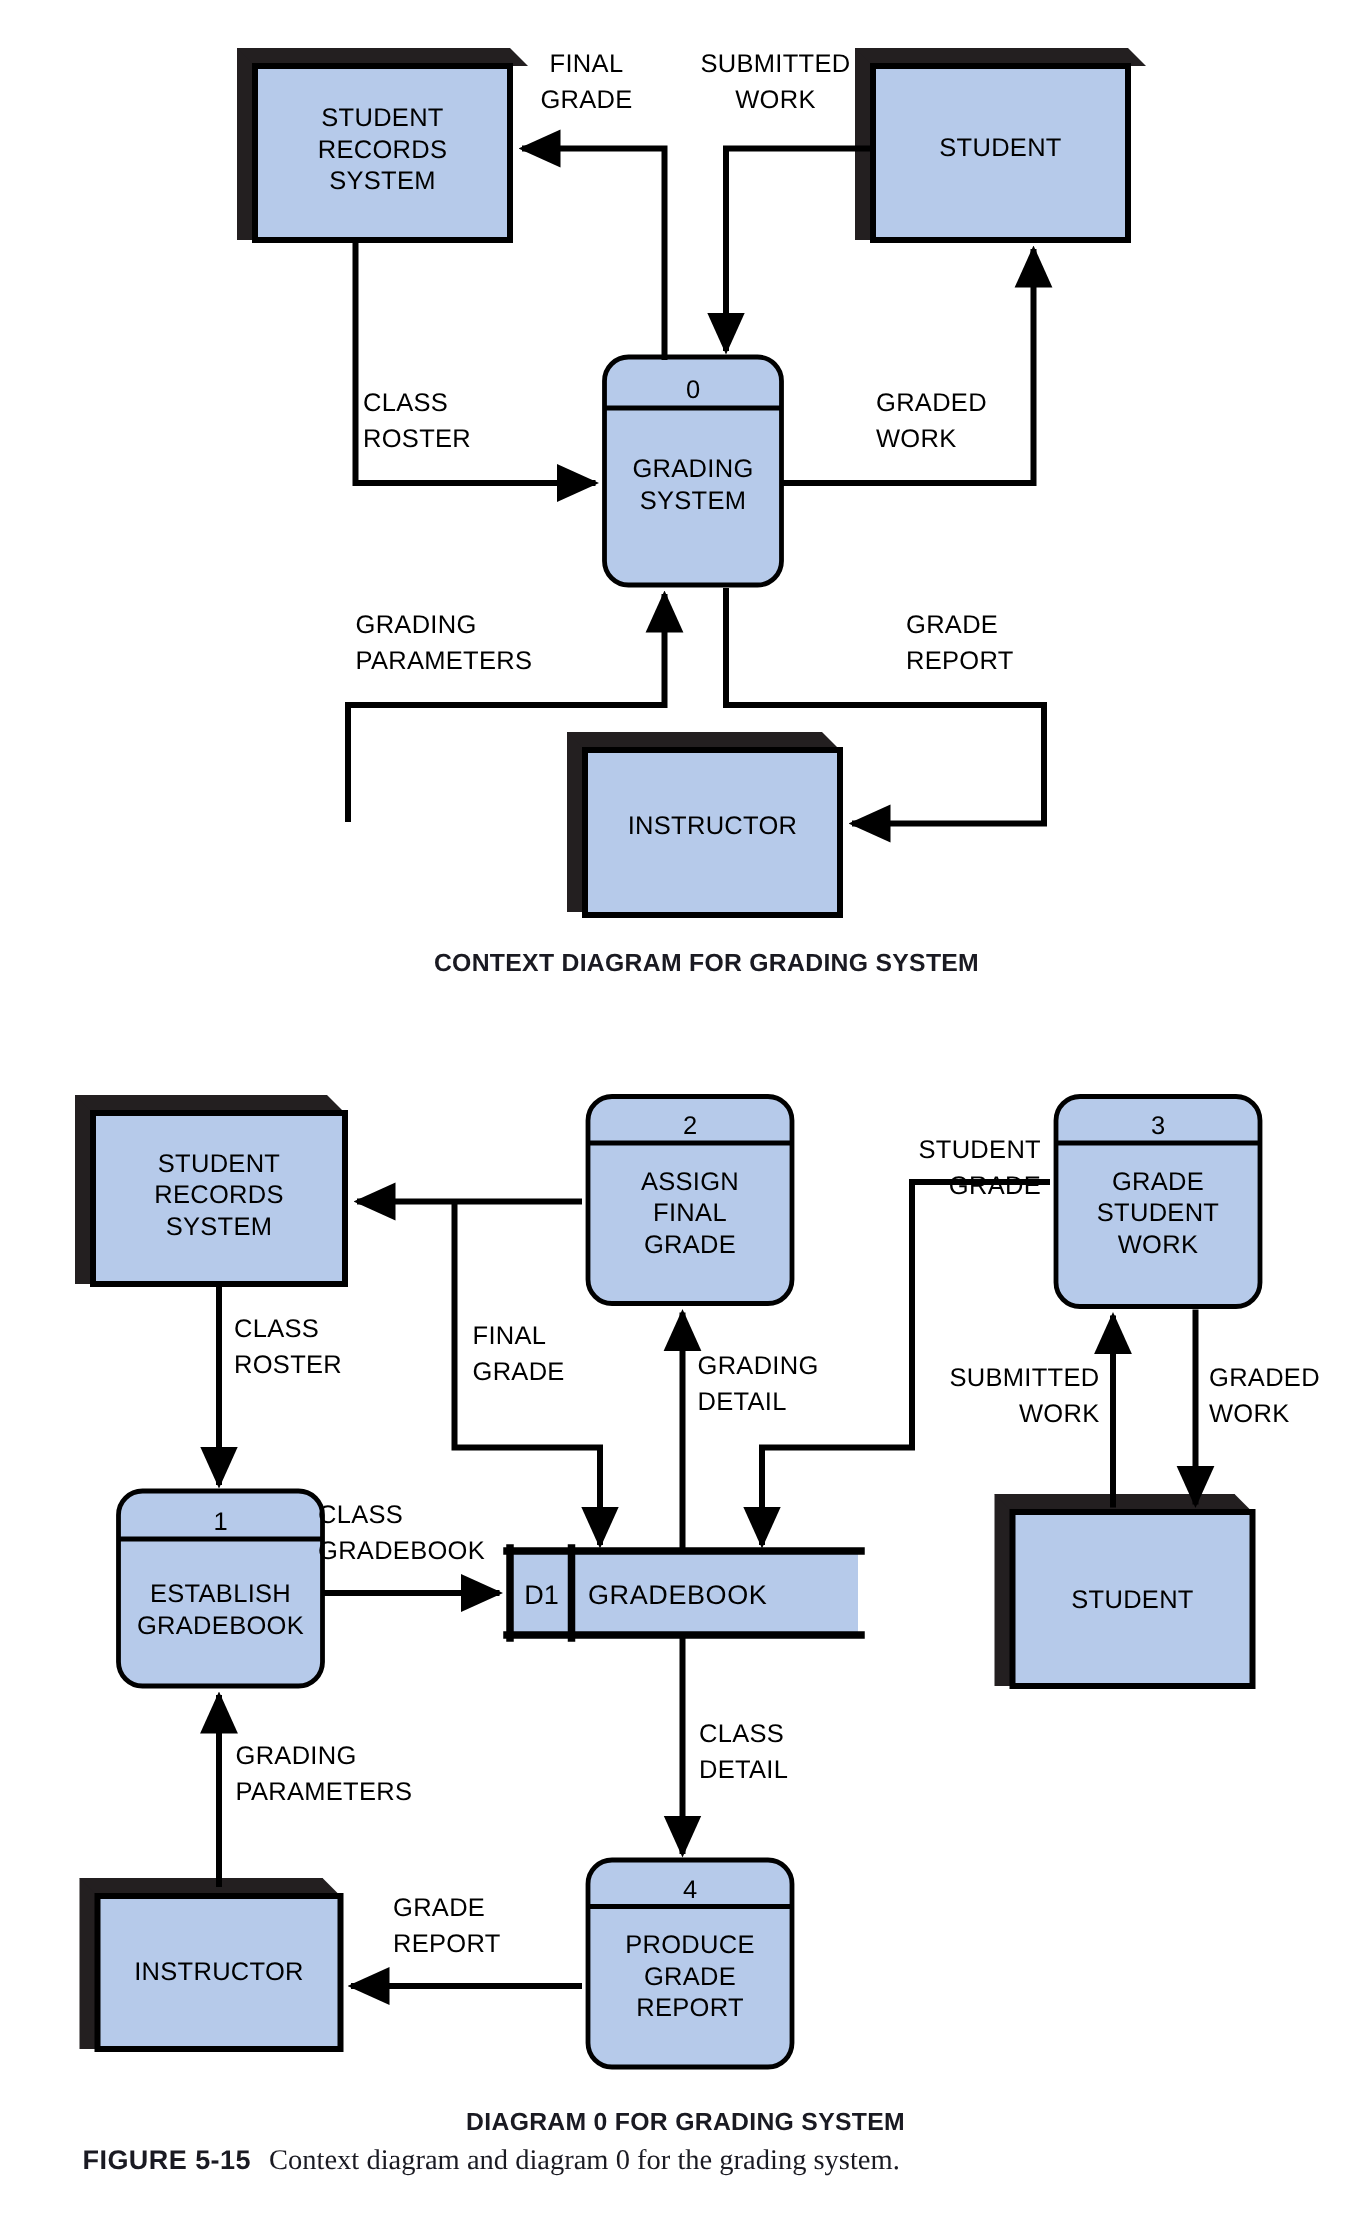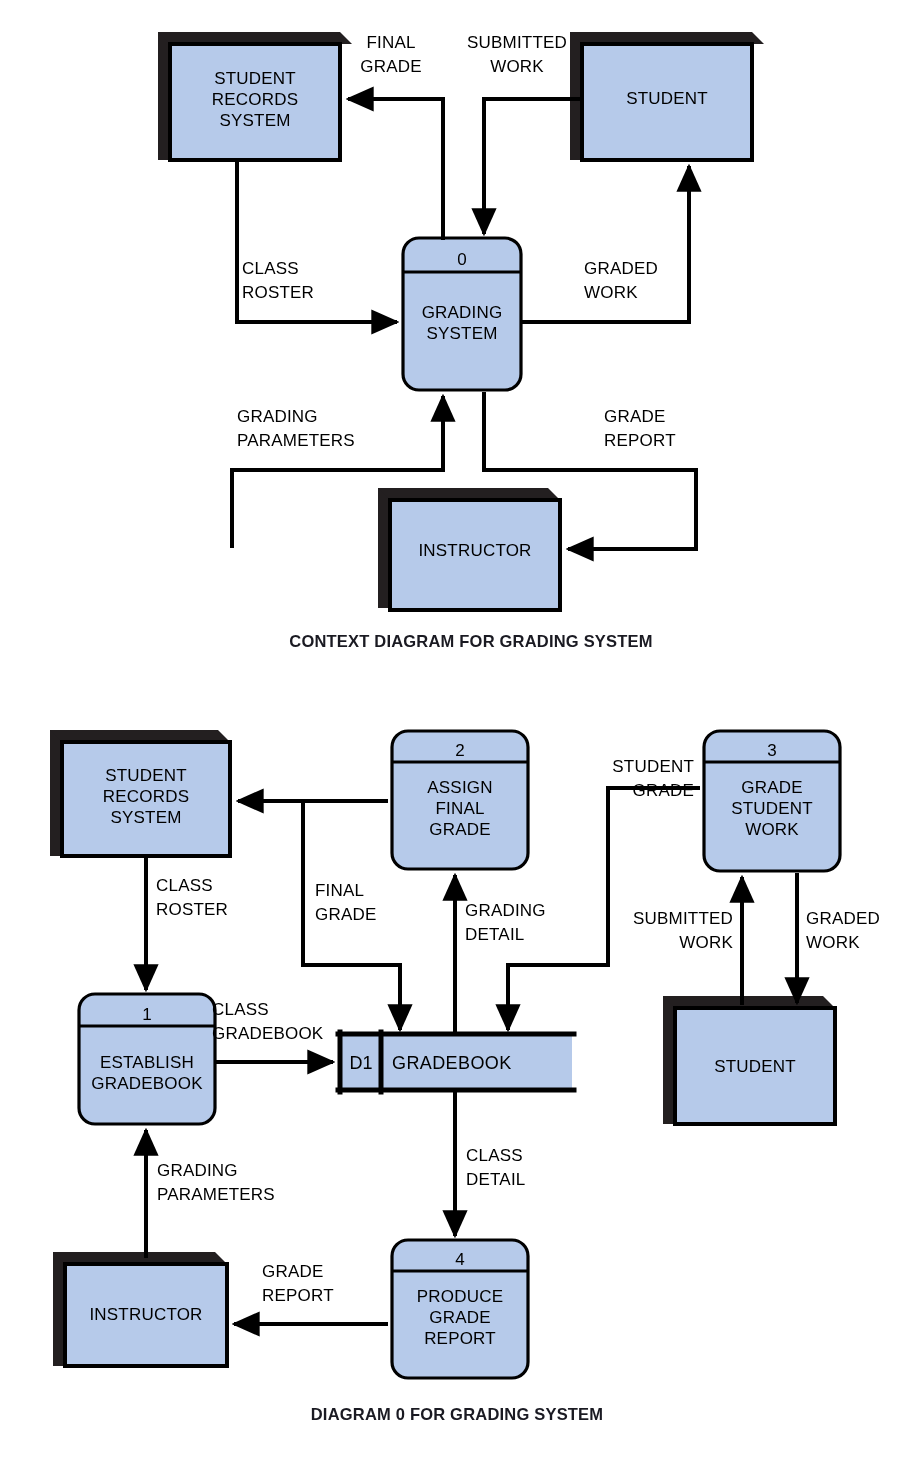--- a/index.html
+++ b/index.html
@@ -309,14 +309,17 @@
 
     <g>
       <path class="flow" d="M 388 1324 L 234 1324" marker-end="url(#arrow)"></path>
     </g>
     <text class="flow-label fl-start" x="262" y="1277">GRADE</text>
     <text class="flow-label fl-start" x="262" y="1301">REPORT</text>
 
     <text class="diagram-caption" x="457" y="1420">DIAGRAM 0 FOR GRADING SYSTEM</text>
   </svg>
 
+  <div class="fig-caption-wrap">
+    <span class="fig-num">FIGURE 5-15</span><span class="fig-text">Context diagram and diagram 0 for the grading system.</span>
+  </div>
 
 </div>
 
 </body></html>

